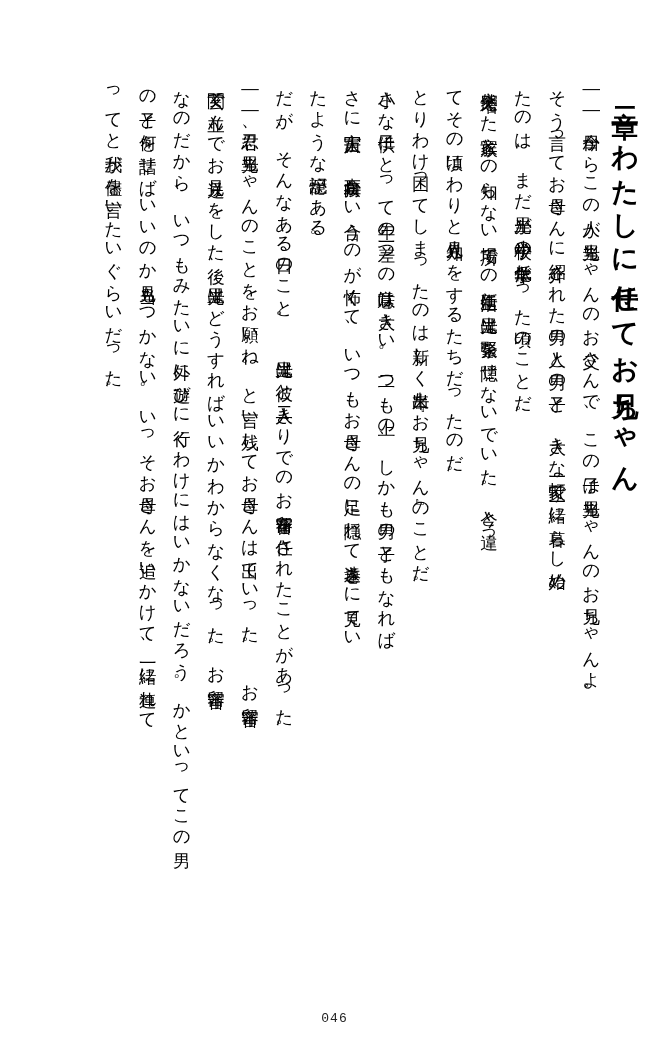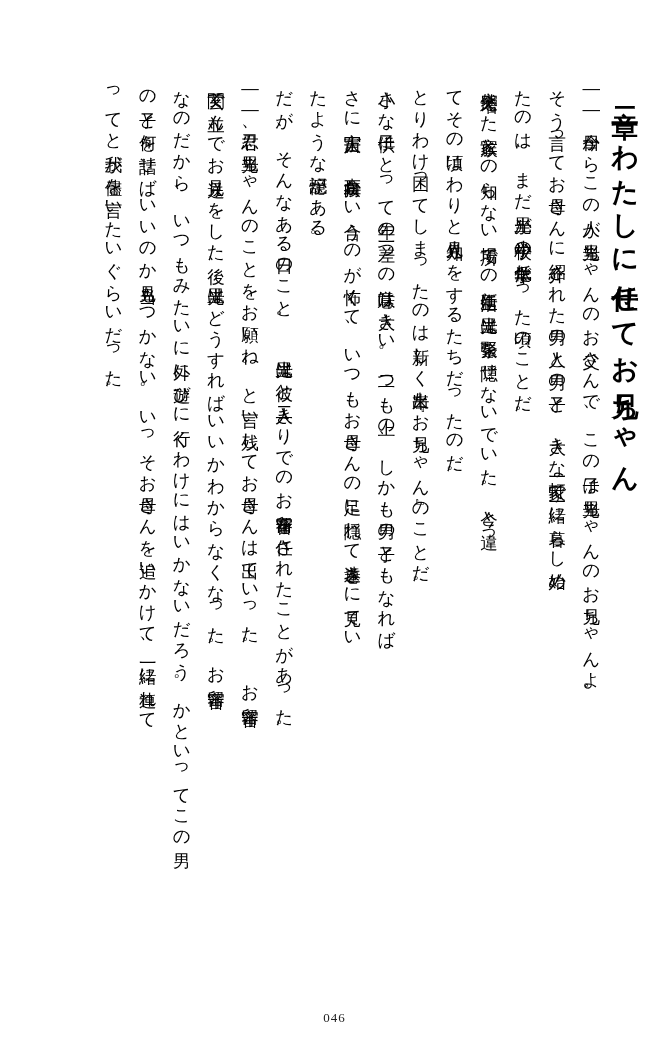--- a/index.html
+++ b/index.html
@@ -69,21 +69,21 @@
 
   #page-number {
     position: absolute;
     bottom: 24px;
     left: 0;
     width: 100%;
     text-align: center;
     font-size: 13px;
     letter-spacing: 1px;
     color: #222222;
-    font-family: Liberation Serif, serif;
+    font-family: Liberation Mono, monospace;
   }
 </style>
 </head>
 <body>
 
 <div id="page">
 
   <div id="text-block">
 
     <div class="chapter-title">二章　わたしに任せてお兄ちゃん</div>

